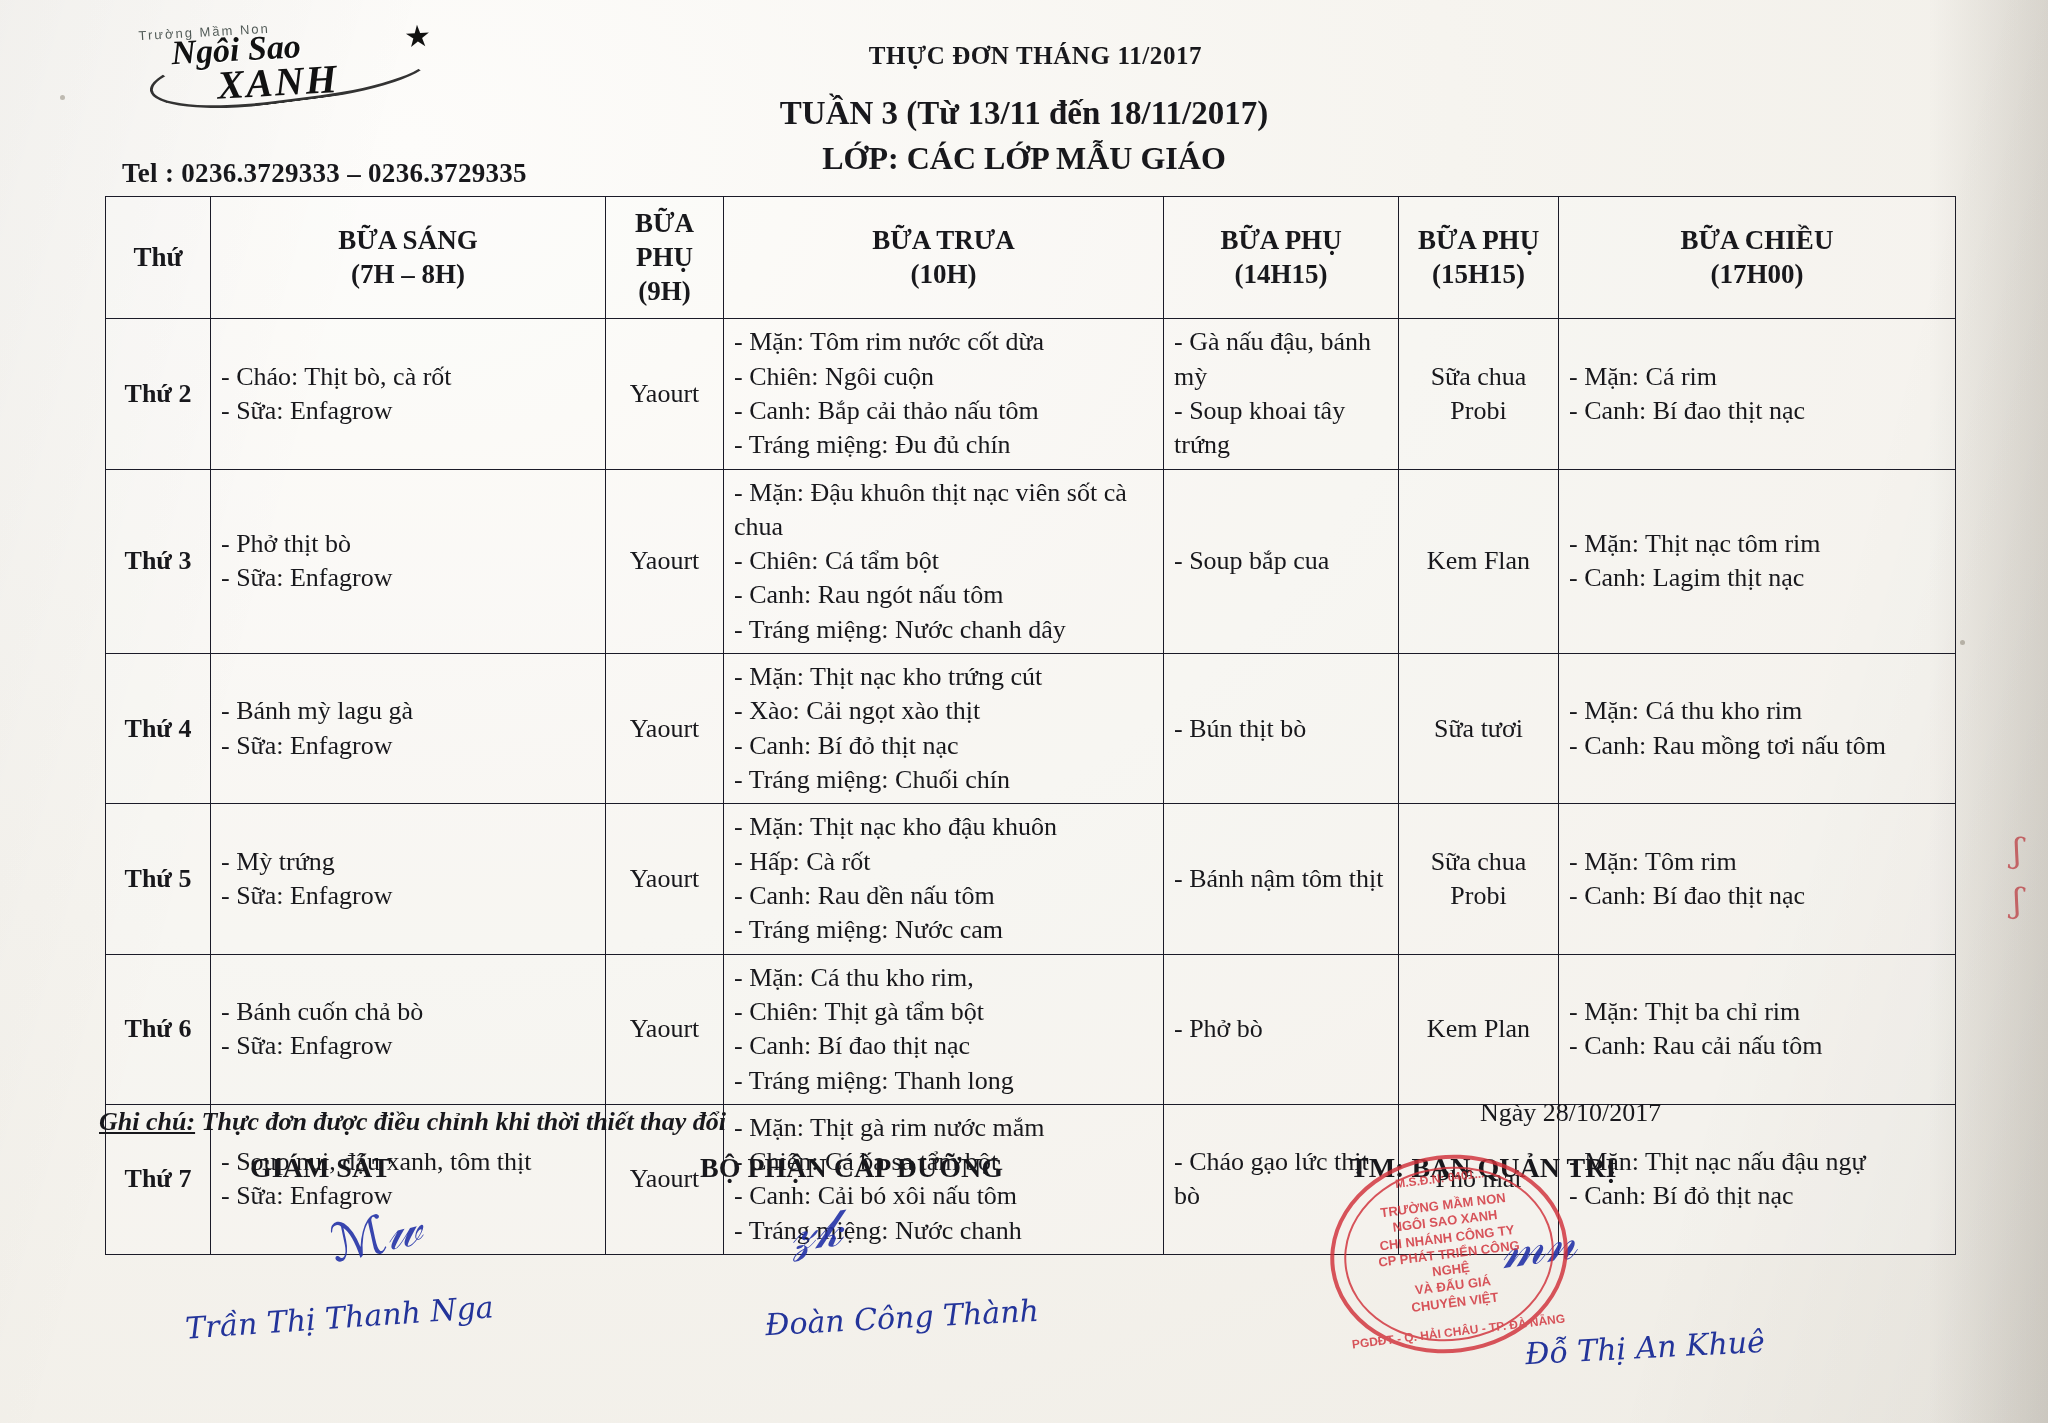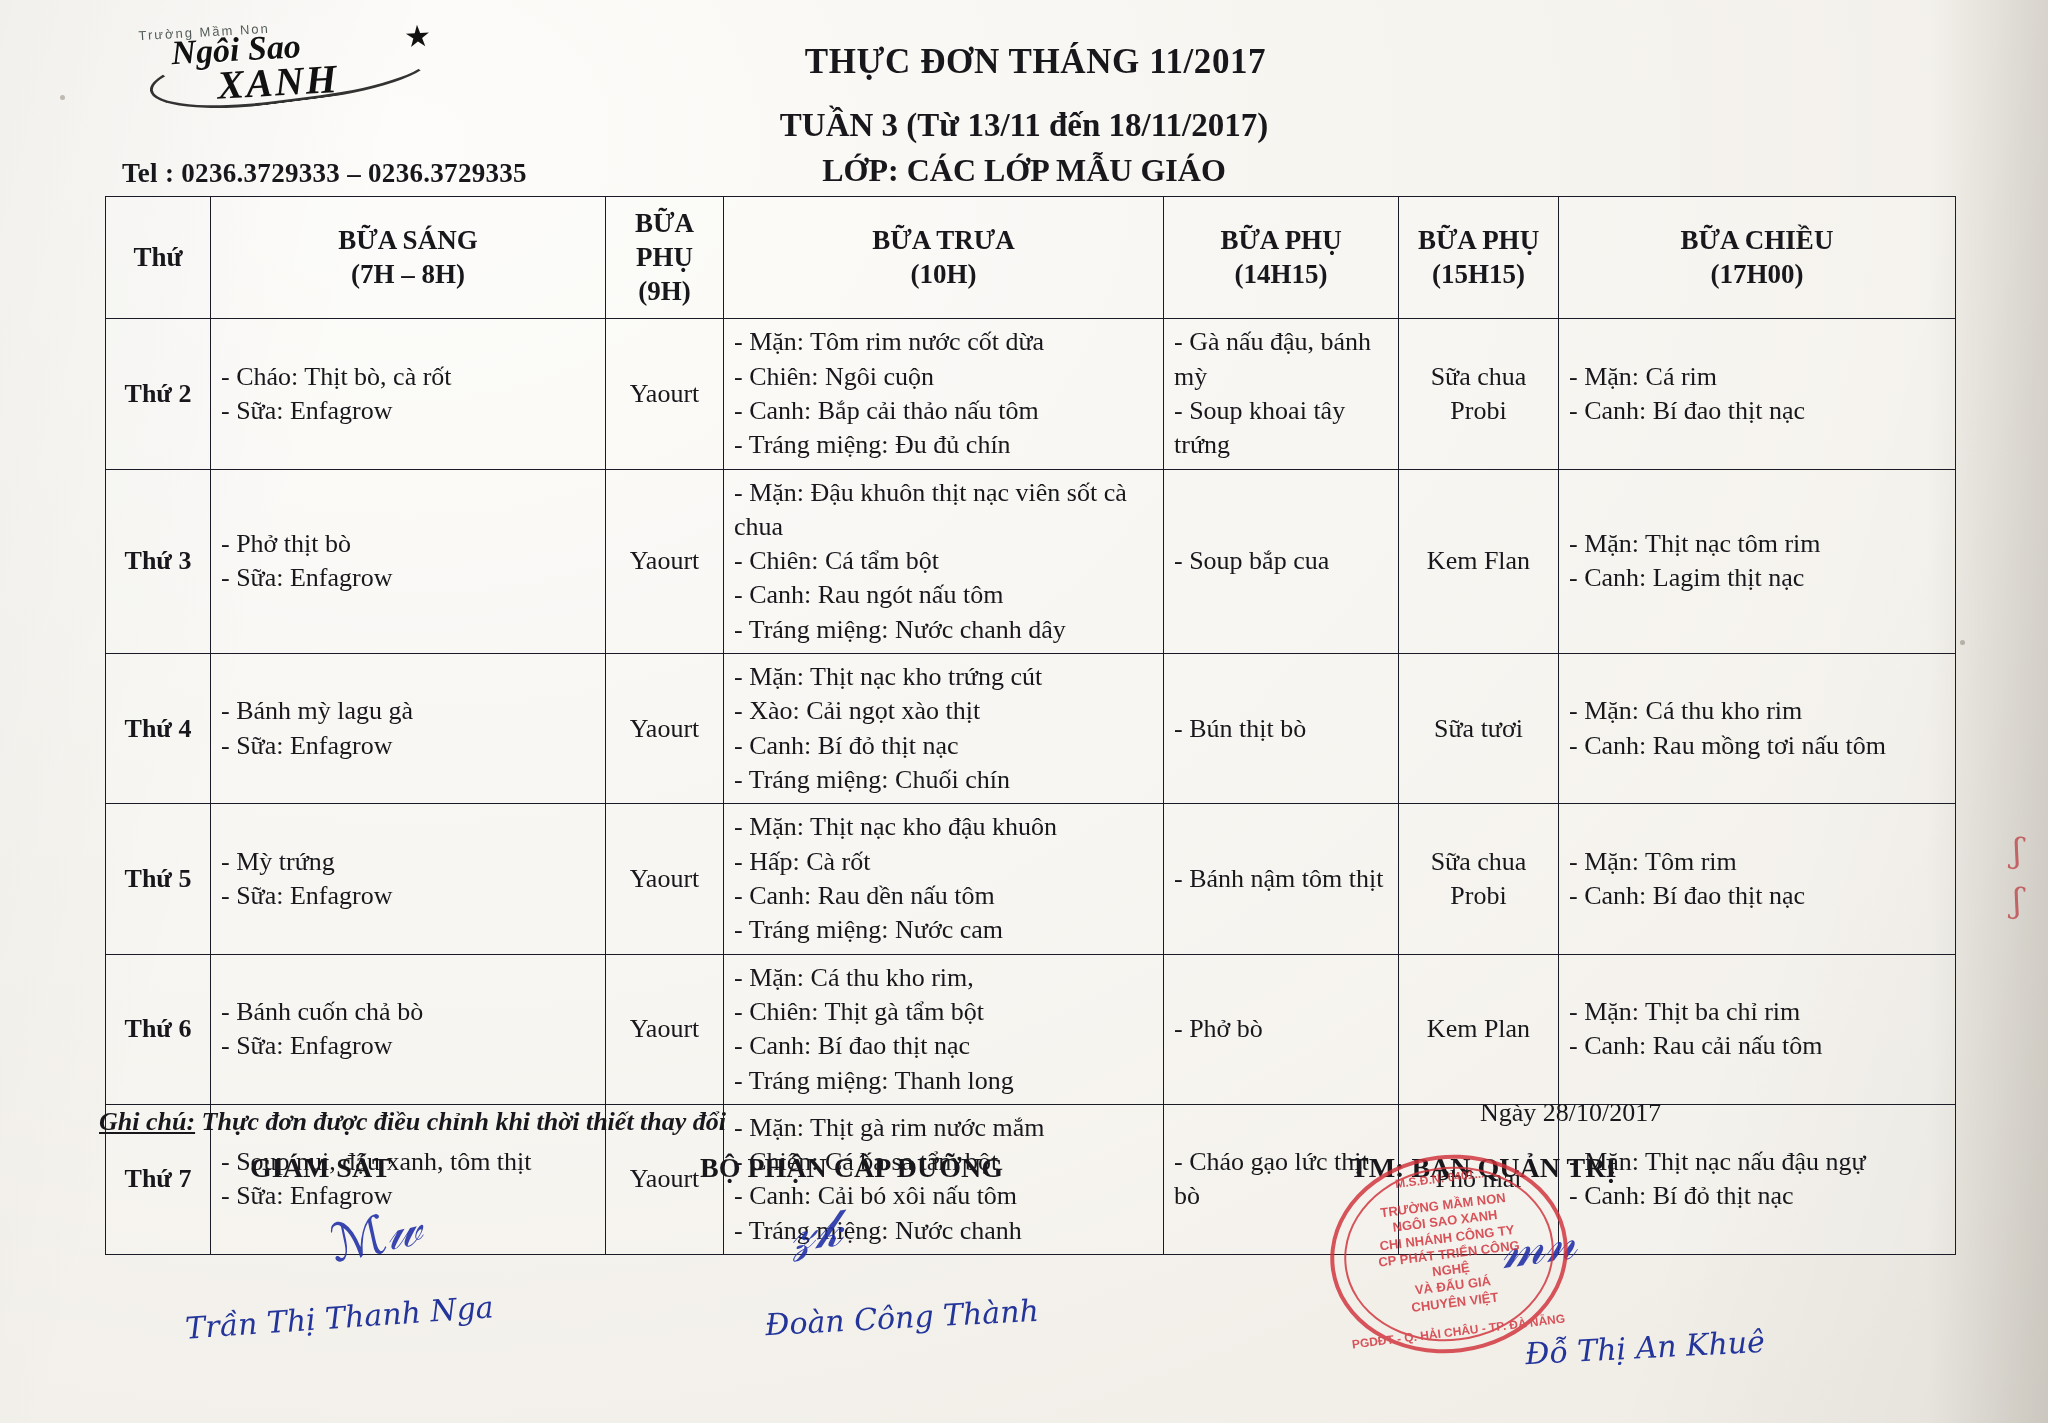--- a/index.html
+++ b/index.html
@@ -55,21 +55,21 @@
   .tel{
     position:absolute;left:122px;top:158px;
     font-size:27px;font-weight:bold;font-family:"Liberation Serif",serif;
     letter-spacing:.3px;
   }
   .title-block{
     position:absolute;left:0;right:0;top:42px;text-align:center;
     pointer-events:none;
   }
   .title-block div{font-weight:bold;}
-  .t1{font-size:35px;letter-spacing:.6px;padding-left:23px;}
+  .t1{font-size:25px;letter-spacing:.6px;padding-left:23px;}
   .t2{font-size:33px;margin-top:25px;text-align:center;}
   .t3{font-size:32px;margin-top:8px;font-family:Liberation Serif, serif;}
   table.menu{
     position:absolute;left:105px;top:196px;
     width:1850px;
     border-collapse:collapse;
     table-layout:fixed;
     background:rgba(255,255,255,0.18);
   }
   table.menu th, table.menu td{

